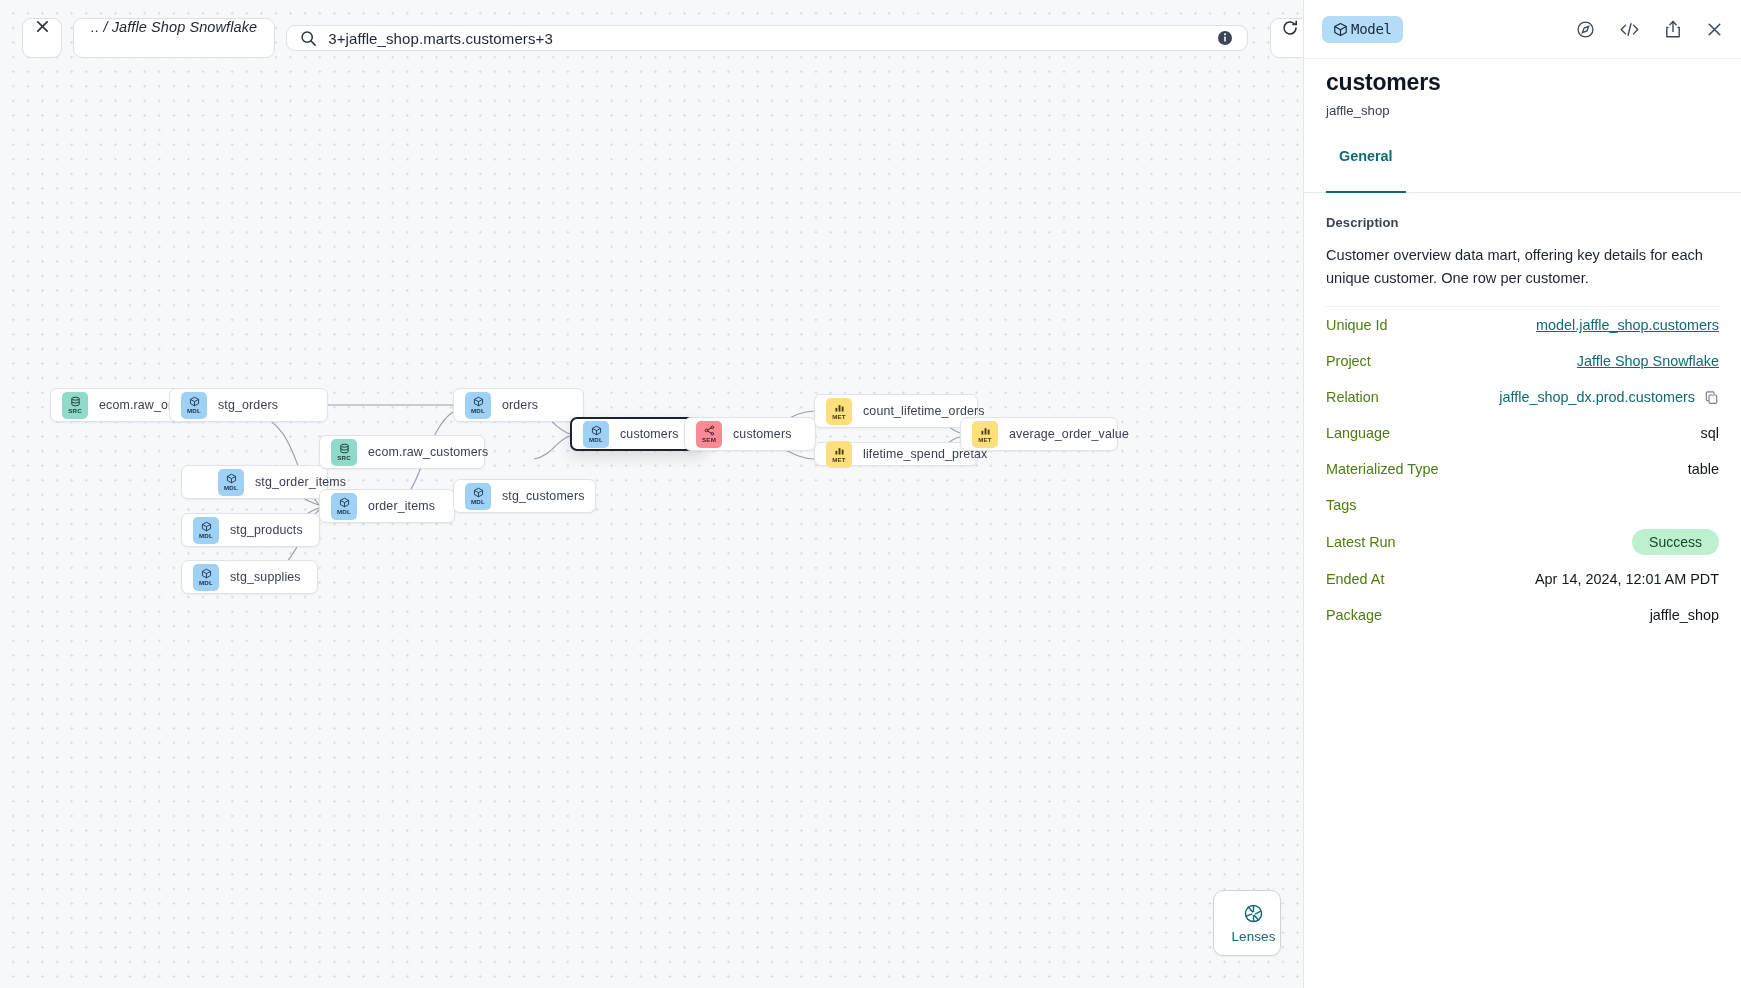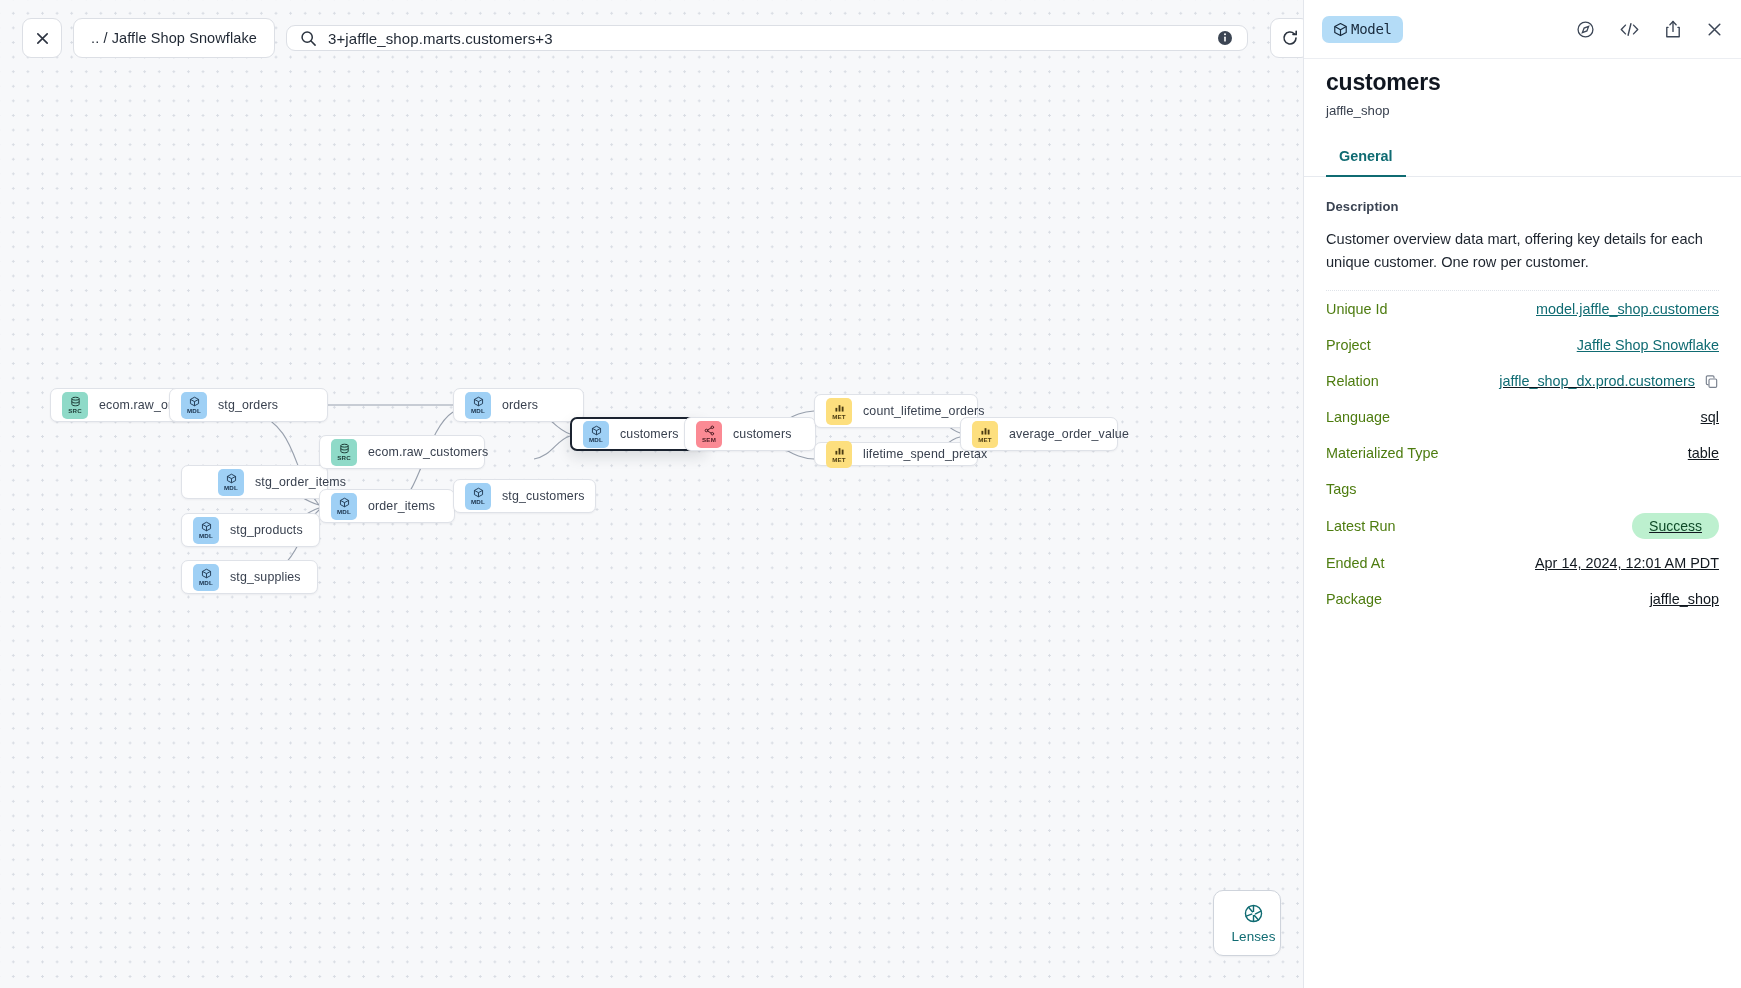--- a/index.html
+++ b/index.html
@@ -18,22 +18,22 @@
     background-image: radial-gradient(#d8dce3 1.1px, transparent 1.2px);
     background-size: 14.6px 14.6px;
     background-position: 6px 6px;
     overflow: hidden;
   }
 
   
   .toolbar { position: absolute; top: 18px; left: 22px; display: flex; align-items: center; gap: 11px; z-index: 6; }
   .tb-btn {
     background: #fff; border: 1px solid #dcdfe5; border-radius: 9px;
-    height: 40px; display: flex; align-items: center; justify-content: center;
-    cursor: pointer; color: #2c3340;
+    height: 40px; display: flex; justify-content: center;
+    cursor: pointer; color: #2c3340; font-style: italic;
   }
   .tb-close { width: 40px; }
   .tb-crumb { padding: 0 17px; font-size: 14.5px; color: #1f2733; letter-spacing: .1px; white-space: nowrap; }
   .tb-search {
     width: 962px; height: 26px; background: #fff; border: 1px solid #dcdfe5;
     border-radius: 9px; display: flex; align-items: center; padding: 0 14px 0 13px; gap: 11px;
   }
   .tb-search .sq { flex: 1; font-size: 15px; color: #1f2733; letter-spacing: .1px; }
   .tb-refresh { width: 40px; margin-left: 11px; }
   .icon-svg { display: block; }
@@ -75,27 +75,27 @@
     display: inline-flex; align-items: center; gap: 3px; padding: 0 11px;
     font-size: 14px; font-family: "DejaVu Sans Mono", monospace; letter-spacing: -.3px;
   }
   .panel-top .spacer { flex: 1; }
   .pt-icon { color: #3c4656; cursor: pointer; display: flex; align-items: center; margin-left: 14px; }
   .panel-head { padding: 10px 22px 0 22px; border-top: 1px solid #eceef2; }
   .panel-title { font-size: 23px; font-weight: bold; color: #101620; letter-spacing: -.2px; }
   .panel-sub { font-size: 13.2px; color: #3d4characters; }
   .panel-sub { color: #39414f; margin-top: 7px; }
   .tabs { display: flex; padding: 0 22px; margin-top: 24px; border-bottom: 1px solid #e7eaef; }
-  .tab { font-size: 14.4px; color: #0f6b72; font-weight: bold; padding: 6px 13px 11px 13px; border-bottom: 2.5px solid #0f6b72; margin-bottom: -1px; cursor: pointer; }
+  .tab { font-size: 14.4px; color: #0f6b72; font-weight: bold; padding: 6px 13px 27px 13px; border-bottom: 2.5px solid #0f6b72; margin-bottom: -1px; cursor: pointer; }
   .panel-body { padding: 22px 22px 0 22px; overflow-y: auto; flex: 1; }
   .sec-label { font-size: 13px; font-weight: bold; color: #3a4352; letter-spacing: .1px; }
   .desc { font-size: 14.6px; color: #1d242e; line-height: 1.55; margin-top: 14px; padding-bottom: 17px; border-bottom: 1px dotted #dfe3e9; }
   .row { display: flex; align-items: center; justify-content: space-between; min-height: 36px; padding: 6px 0; }
   .row .k { font-size: 14.4px; color: #4d7c0f; }
-  .row .v { font-size: 14.4px; color: #11181f; display: flex; align-items: center; gap: 9px; text-decoration: underline; }
+  .row .v { font-size: 14.4px; color: #11181f; display: flex; align-items: center; gap: 9px; }
   .v a, .v .link { color: #0f6b72; text-decoration: underline; cursor: pointer; }
   .v .link-plain { color: #0f6b72; text-decoration: none; }
   .chip-gray { background: #eef0f3; border-radius: 5px; padding: 3px 10px; font-size: 14px; color: #11181f; }
   .chip-green { background: #bdf0cf; color: #0e4a27; border-radius: 999px; padding: 5px 17px; font-size: 14px; }
   .copy-ic { color: #7a828f; cursor: pointer; display: flex; }
 </style>
 </head>
 <body>
 
 <div class="app">

